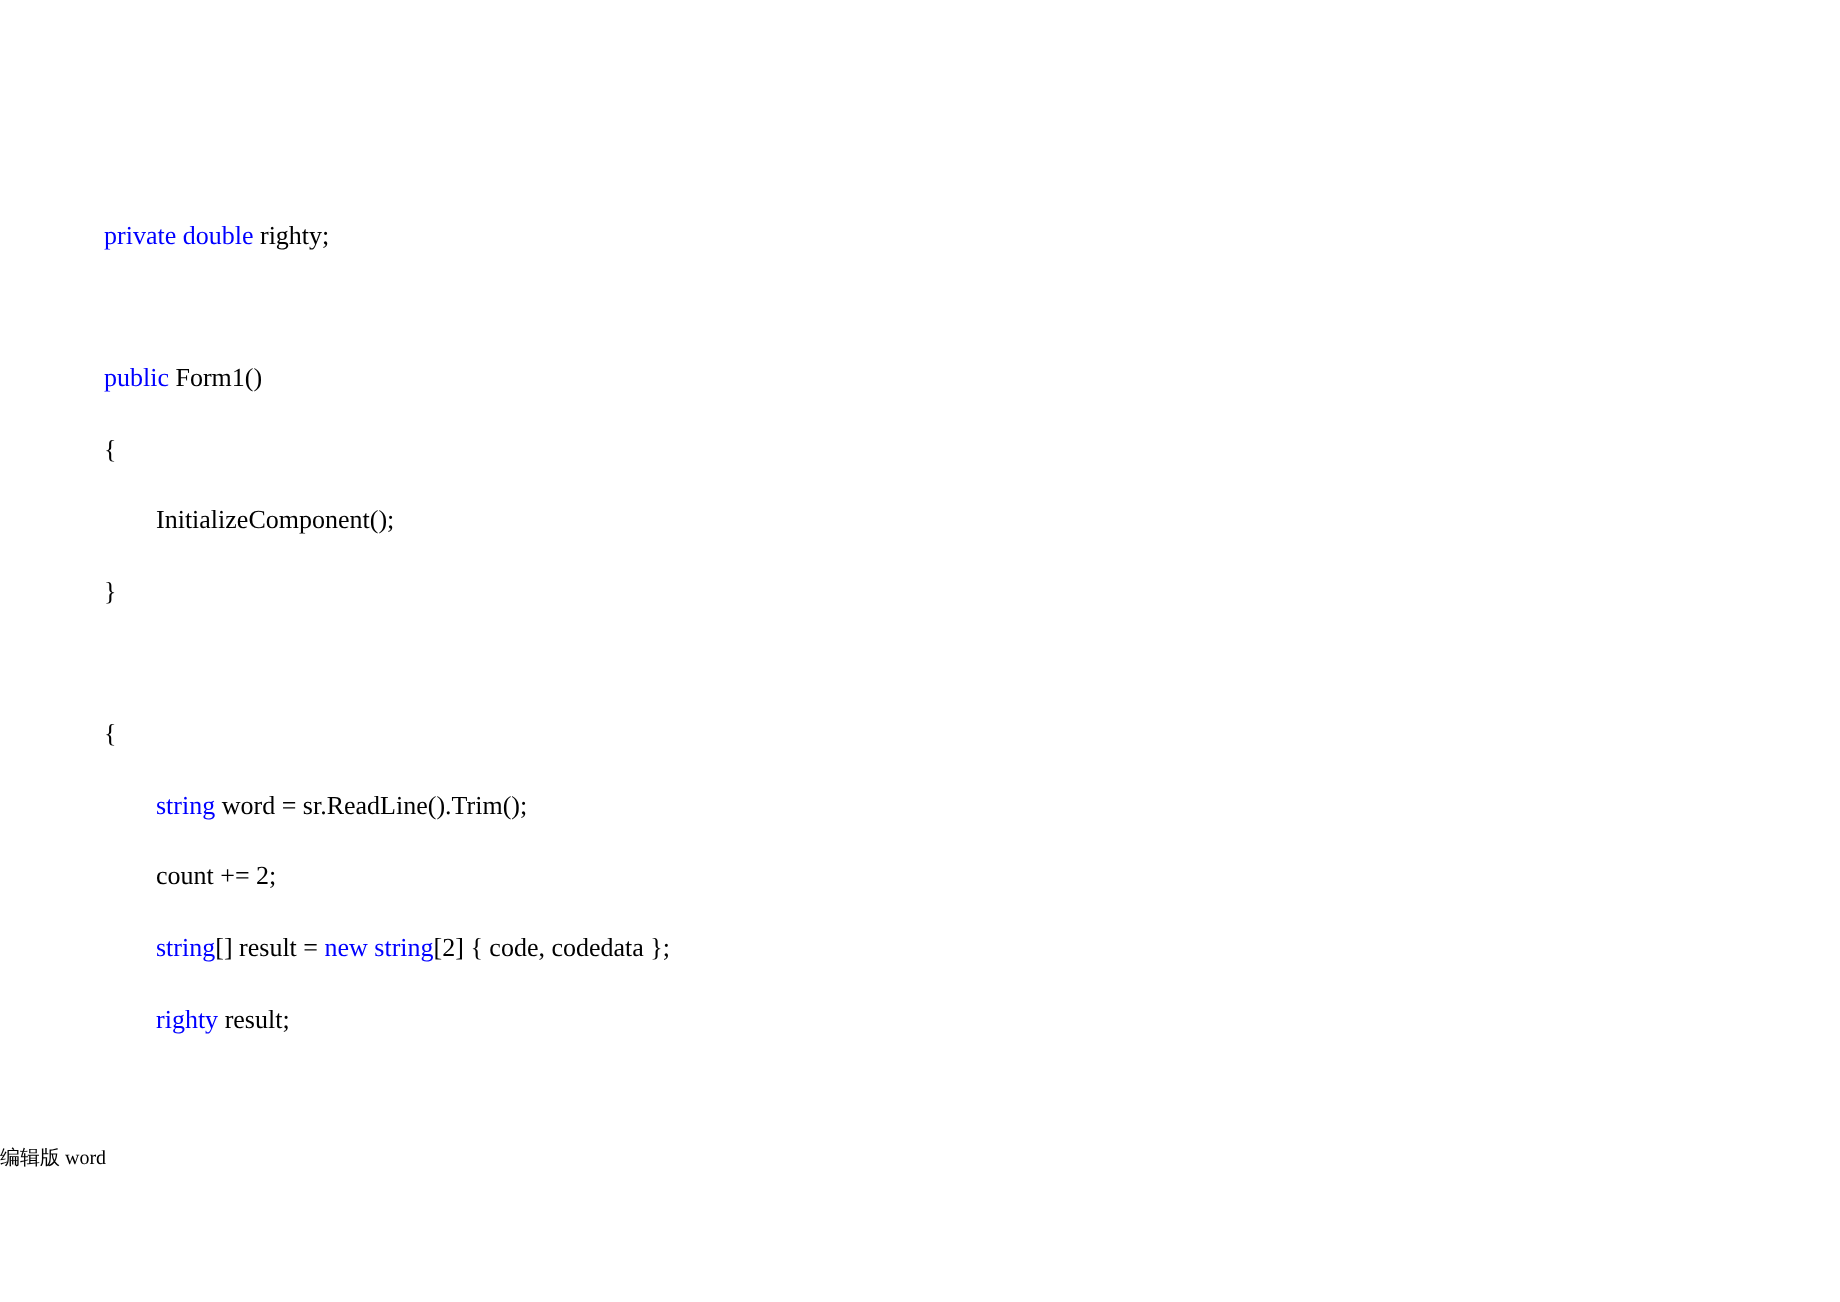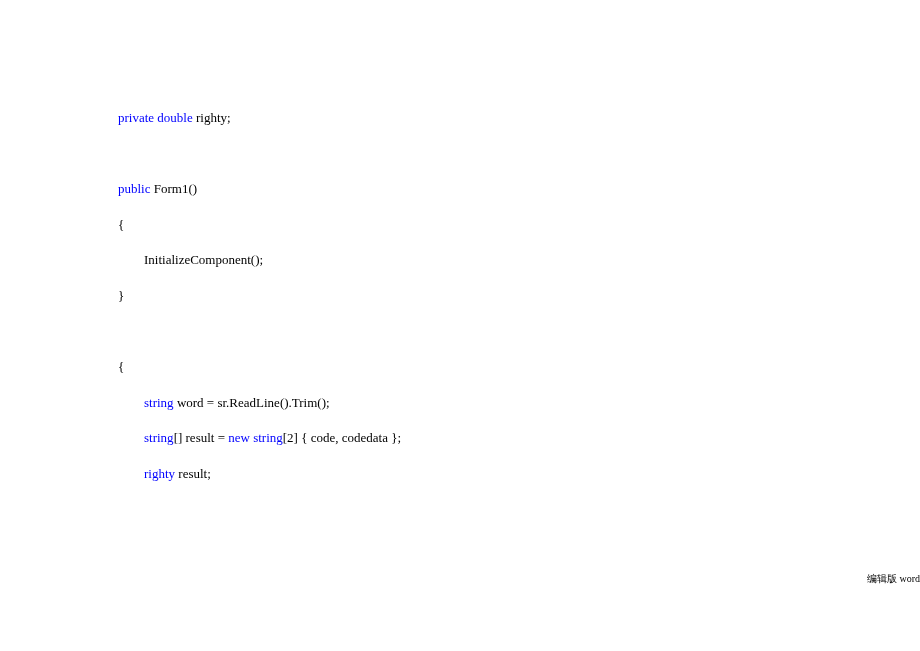--- a/index.html
+++ b/index.html
@@ -10,39 +10,39 @@
     body {
       width: 920px;
       height: 651px;
       background: #ffffff;
       font-family: "Times New Roman", serif;
       font-size: 13px;
       position: relative;
     }
     .content {
       padding-top: 110px;
-      padding-left: 118px;
+      padding-left: 52px;
     }
     .code-line {
       line-height: 1.2;
       margin-bottom: 20px;
       white-space: pre;
     }
     .kw {
       color: #0000ff;
     }
     .indent1 {
       padding-left: 26px;
     }
     .footer {
       position: absolute;
       bottom: 65px;
       left: 0;
       right: 0;
-      text-align: right;
+      text-align: left;
       font-size: 10px;
       color: #000;
     }
   </style>
 </head>
 <body>
 
 <div class="content">
   <div class="code-line"><span class="kw">private double</span><span> righty;</span></div>
 
@@ -57,19 +57,20 @@
   <div class="code-line">}</div>
 
   <div class="code-line">&nbsp;</div>
 
 
   <div class="code-line">{</div>
 
   <div class="code-line indent1"><span class="kw">string</span><span> word = sr.ReadLine().Trim();</span></div>
 
 
+  <div class="code-line indent1">count += 2;</div>
 
   <div class="code-line indent1"><span class="kw">string</span><span>[] result = </span><span class="kw">new string</span><span>[2] { code, codedata };</span></div>
 
   <div class="code-line indent1"><span class="kw">righty</span><span> result;</span></div>
 </div>
 
 <div class="footer">编辑版 word</div>
 
 </body></html>

